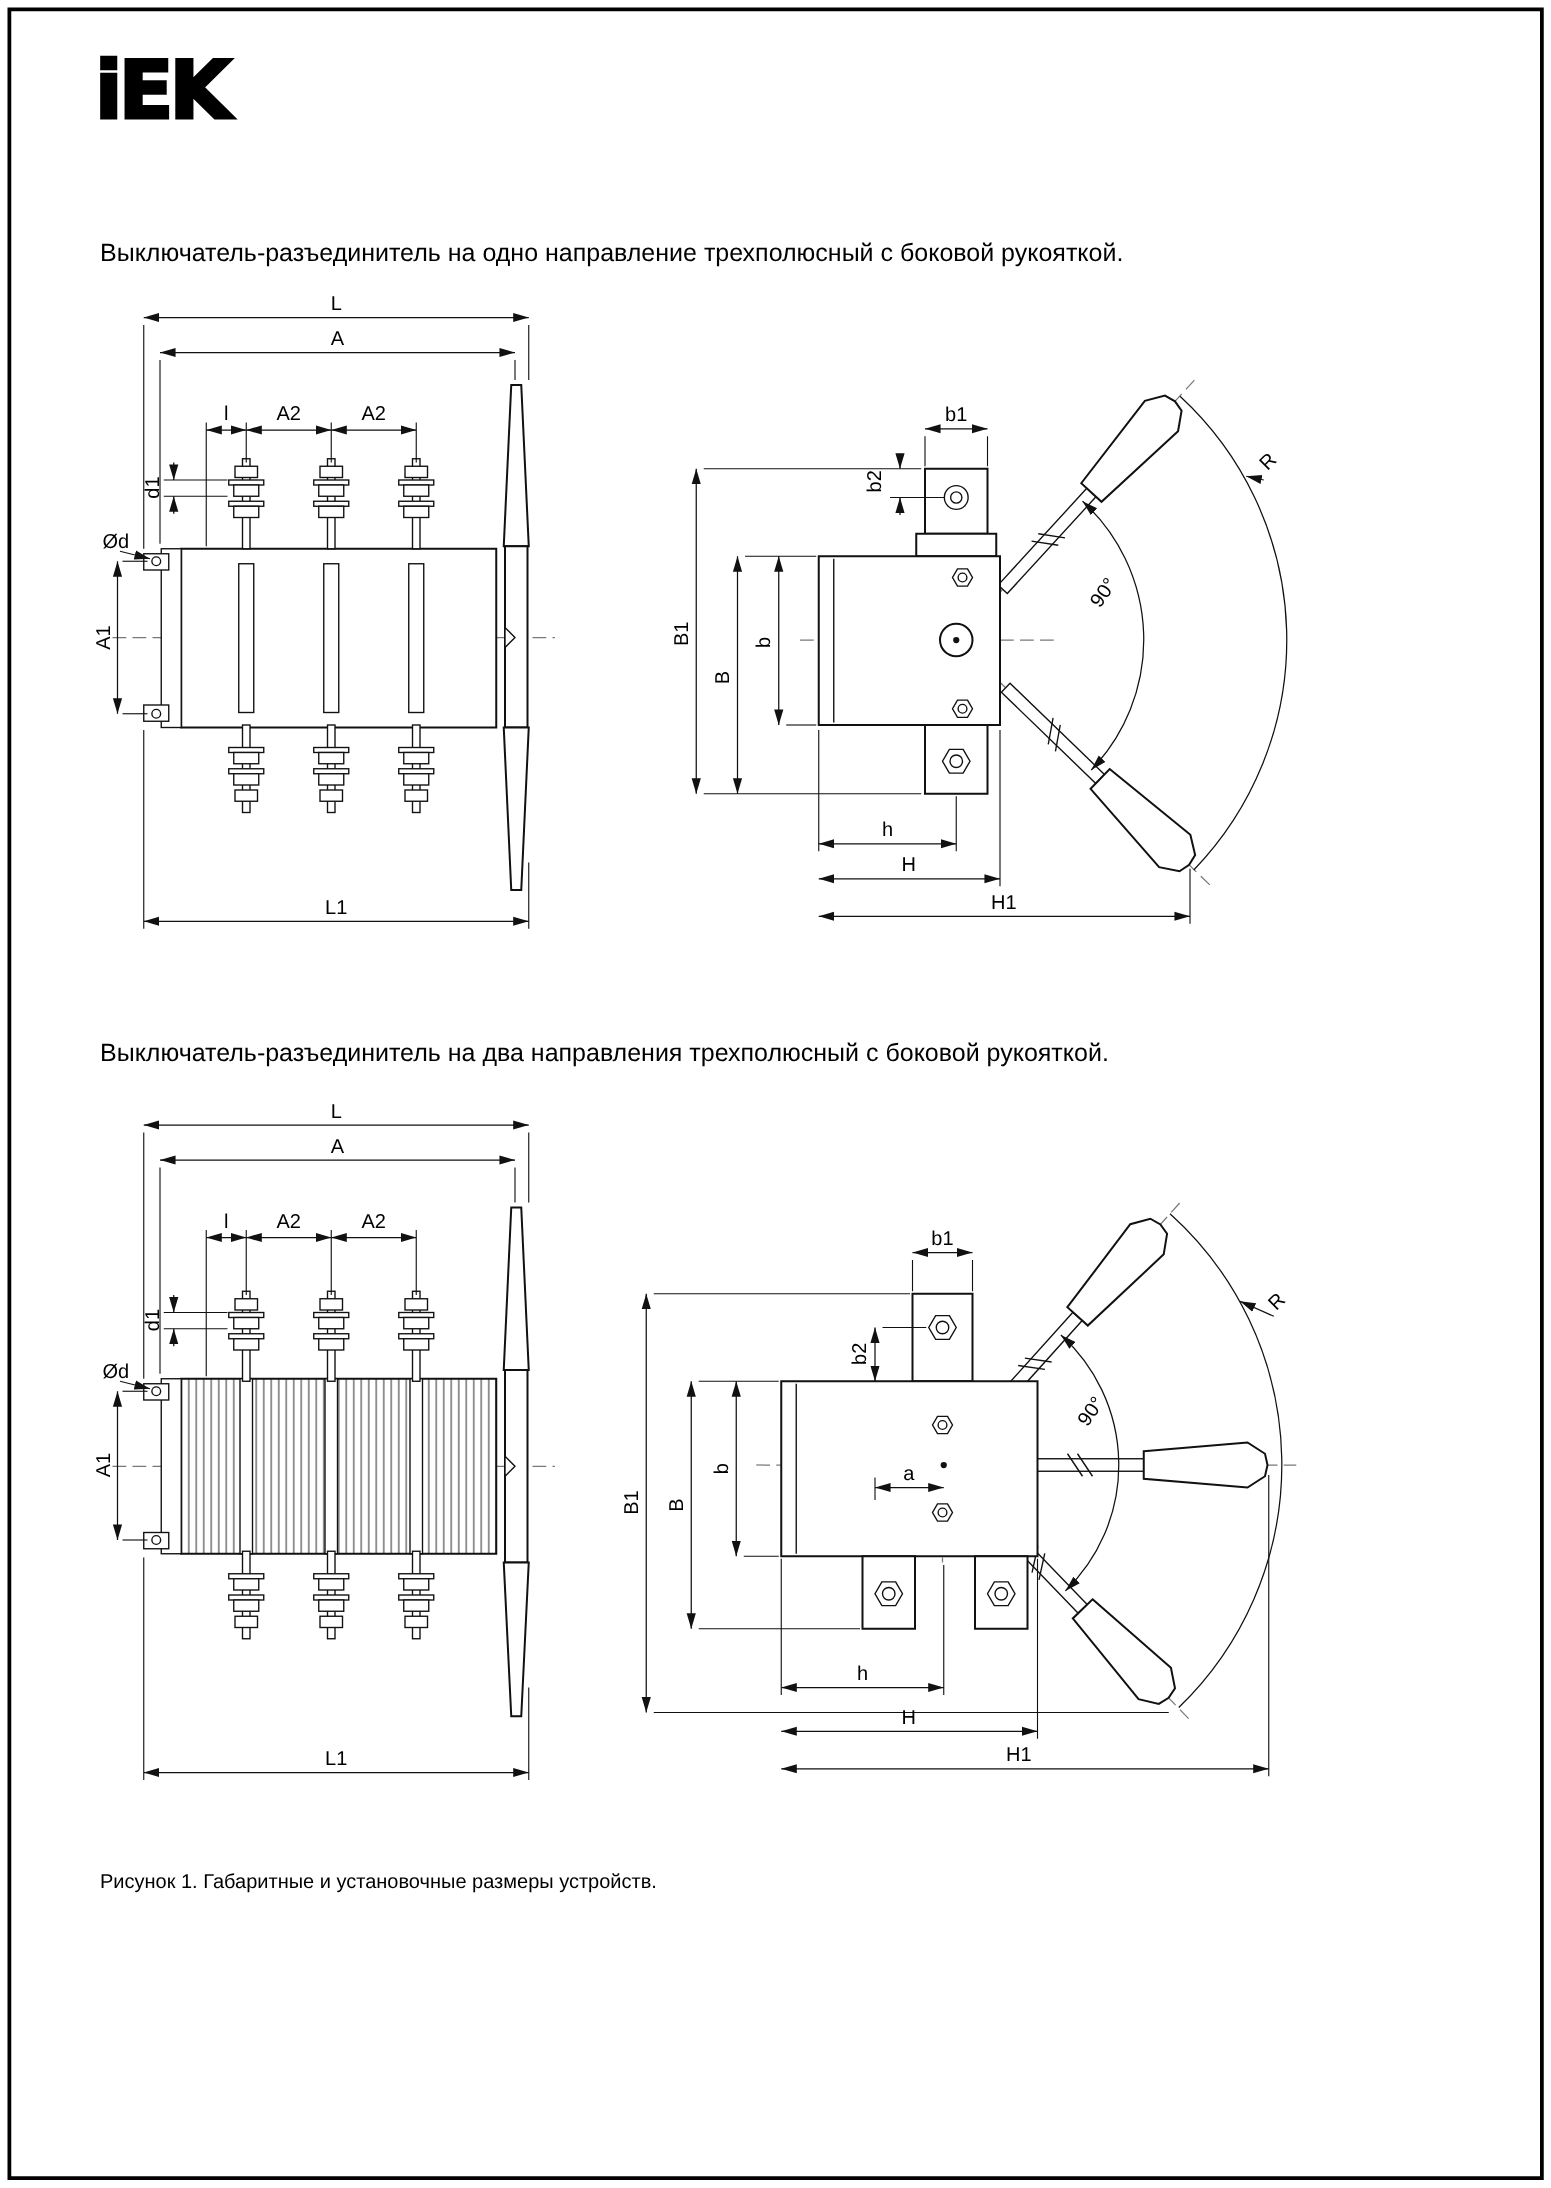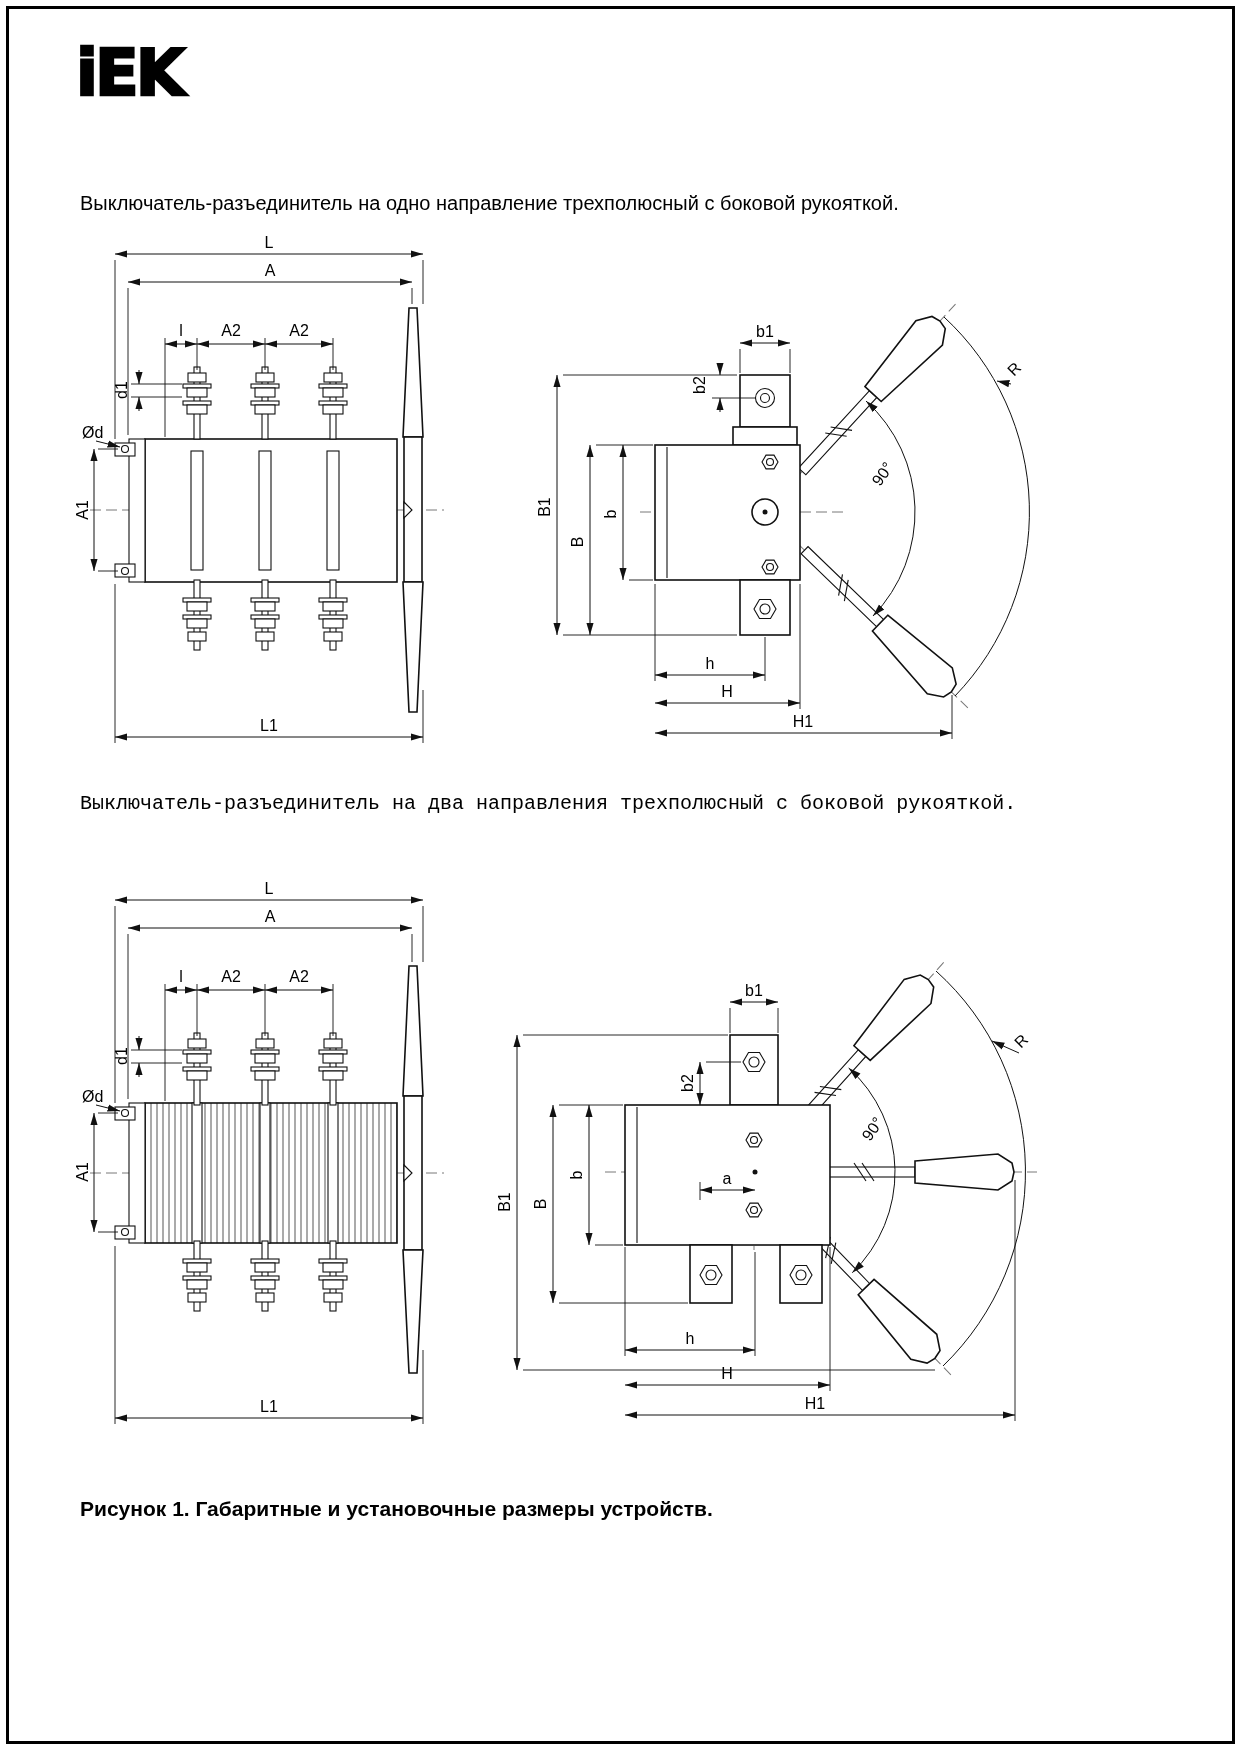--- a/index.html
+++ b/index.html
@@ -2,22 +2,22 @@
 <html><head>
 <meta charset="utf-8">
 <style>
   * { margin:0; padding:0; box-sizing:border-box; }
   html,body { background:#fff; }
   body { width:1241px; height:1750px; position:relative; font-family:"Liberation Sans",sans-serif; color:#000; }
   .frame { position:absolute; inset:6px; border:3px solid #000; }
   .logo { position:absolute; left:76px; top:36px; font-family:"DejaVu Sans",sans-serif; font-weight:bold; font-size:64px; letter-spacing:-3px; -webkit-text-stroke:2.5px #000; }
   .title { position:absolute; font-size:20px; }
   #t1 { left:80px; top:192px; }
-  #t2 { left:80px; top:792px;font-family:Liberation Mono, monospace; }
-  .caption { position:absolute; left:80px; top:1497px; font-size:21px;font-weight:bold; }
+  #t2 { left:80px; top:832px; }
+  .caption { position:absolute; left:80px; top:1497px; font-size:16px; }
   svg { position:absolute; overflow:visible; }
   #dwg1 { left:82px; top:232px; }
   #dwg2 { left:535px; top:285px; }
   #dwg3 { left:82px; top:878px; }
   #dwg4 { left:495px; top:950px; }
   .ol  { fill:none; stroke:#111; stroke-width:1.6; }
   .ol2 { fill:none; stroke:#111; stroke-width:1.1; }
   .fw  { fill:#fff; }
   .hb  { fill:url(#hv); stroke:#111; stroke-width:1.6; }
   .thin{ fill:none; stroke:#111; stroke-width:1; }

